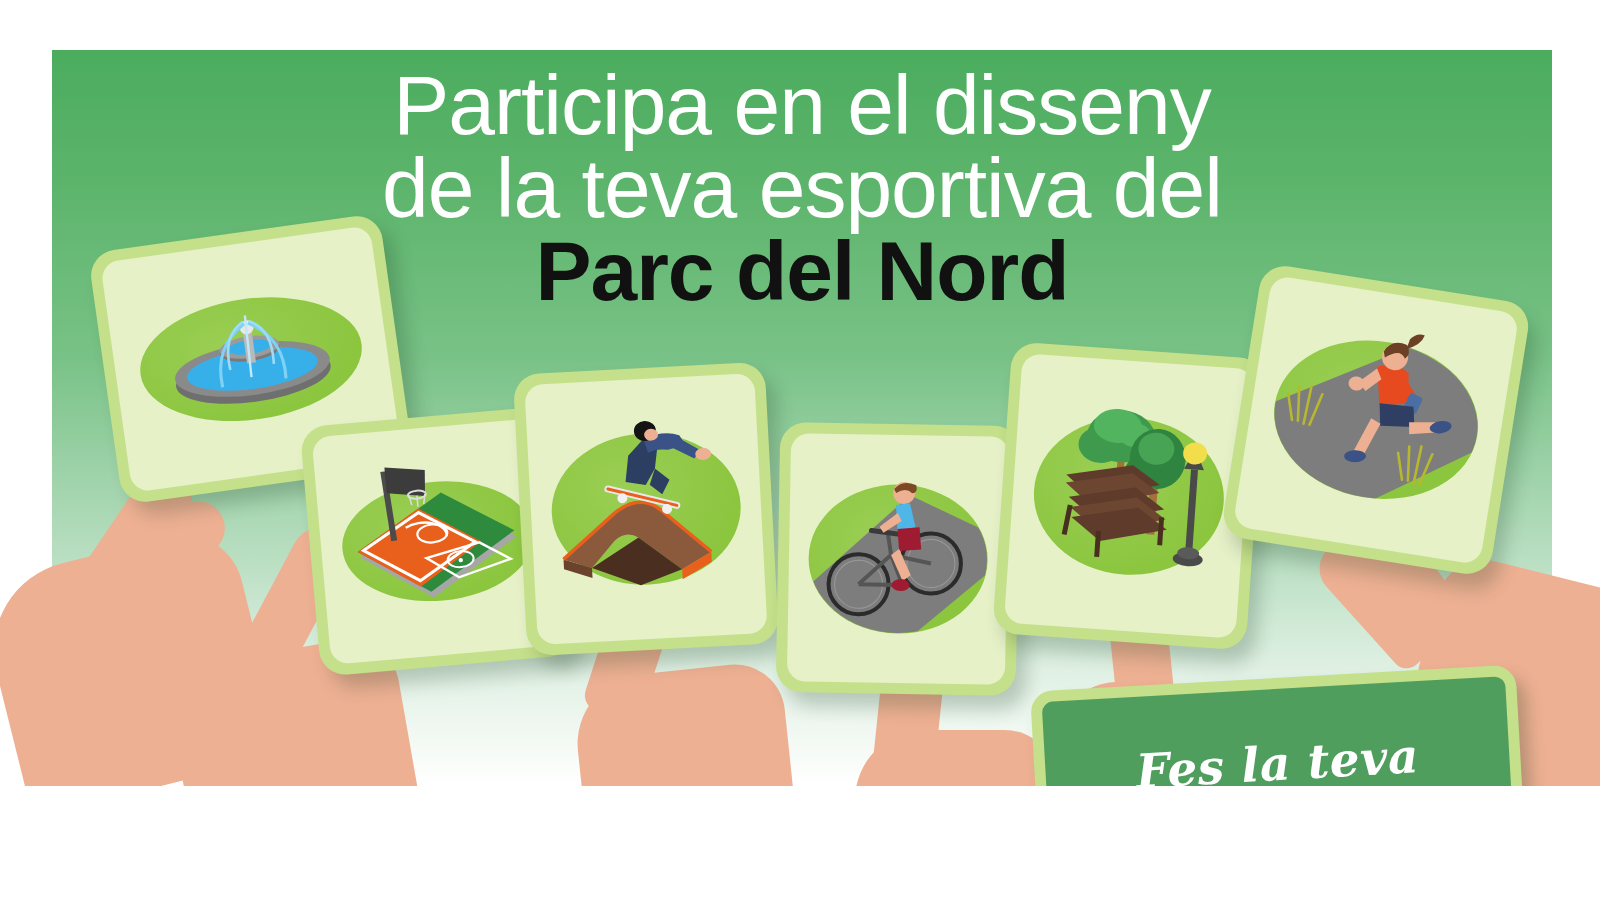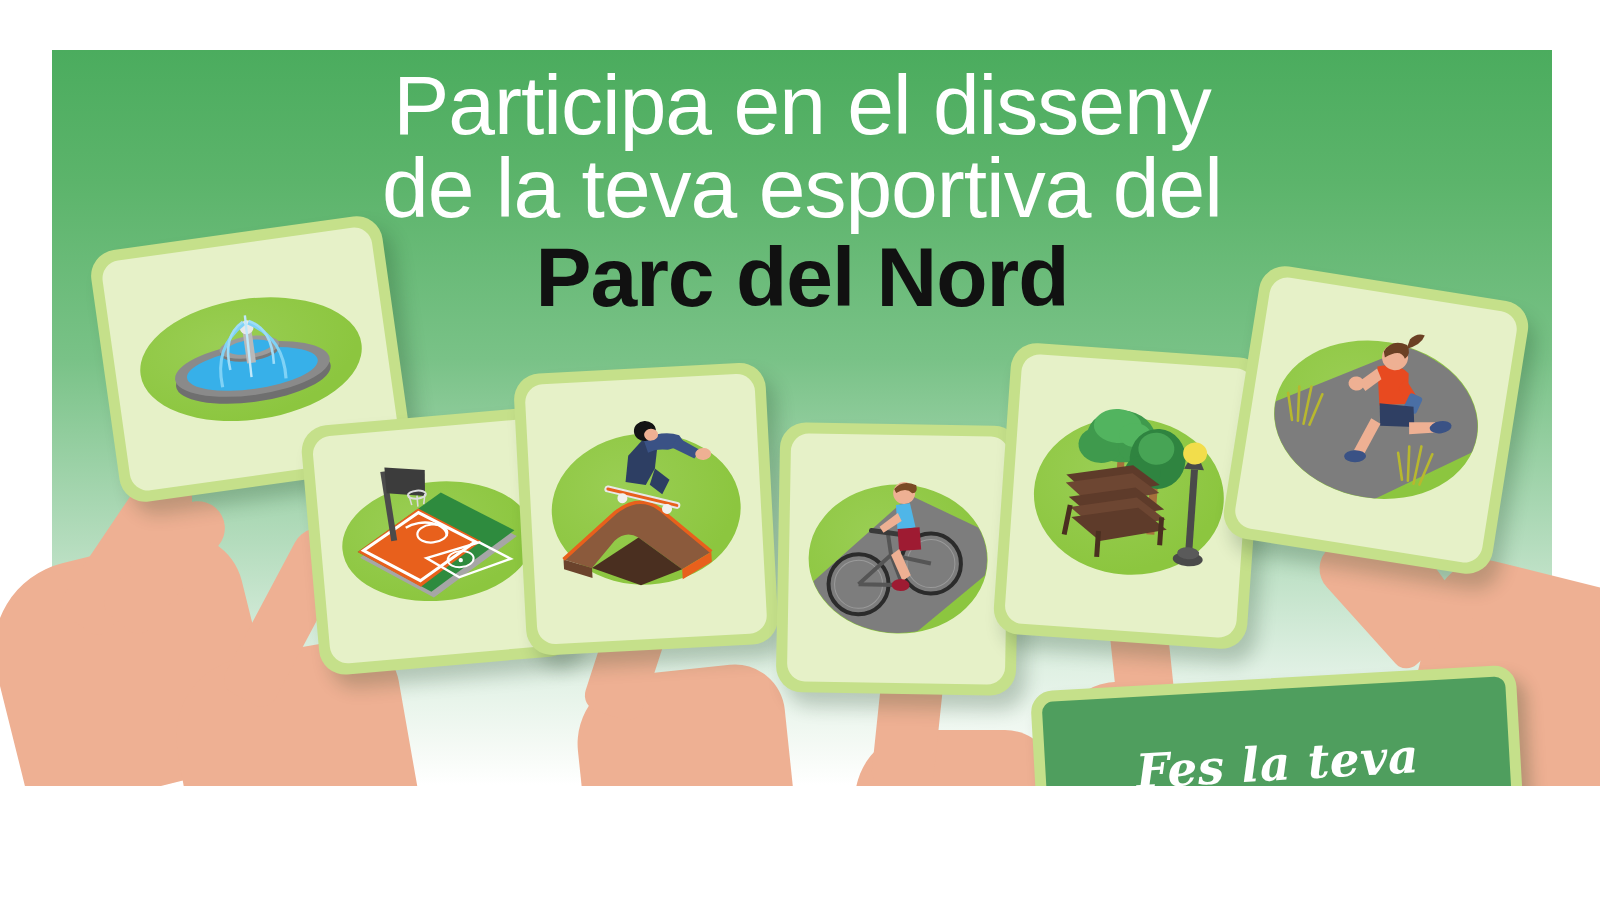--- a/index.html
+++ b/index.html
@@ -13,21 +13,21 @@
     background:linear-gradient(180deg,#4bac5e 0%,#5cb46b 18%,#79c287 42%,#b4dcbd 67%,#dff0e3 84%,#f7fbf7 96%,#ffffff 100%);
     overflow:hidden;
   }
 
   
   .headline{
     position:absolute;left:0;top:14px;width:1500px;text-align:center;
     line-height:0.99;z-index:40;pointer-events:none;
   }
   .hl-line{display:block;color:#ffffff;font-size:84px;font-weight:400;letter-spacing:-1px;}
-  .hl-strong{display:block;color:#111111;font-size:84px;font-weight:700;letter-spacing:-1px;margin-top:6px;}
+  .hl-strong{display:block;color:#111111;font-size:84px;font-weight:700;letter-spacing:-1px;}
 
   
   .hand{position:absolute;z-index:20;}
   .palm{position:absolute;background:#eeb093;}
   .finger{position:absolute;background:#eeb093;border-radius:40px 40px 22px 22px;}
 
   
   .card{
     position:absolute;z-index:30;
     background:#c5e08a;

